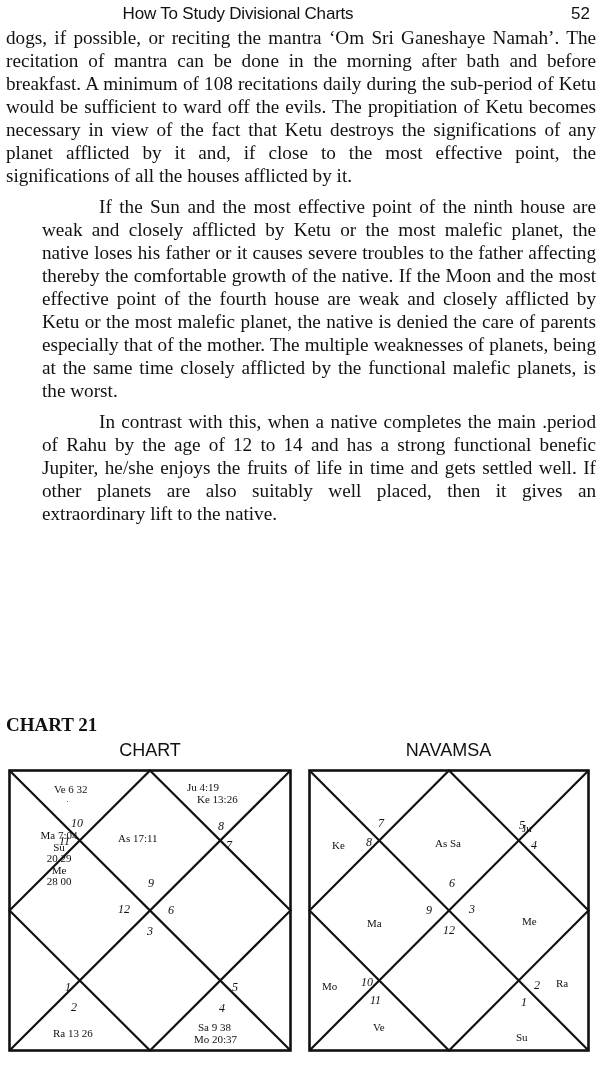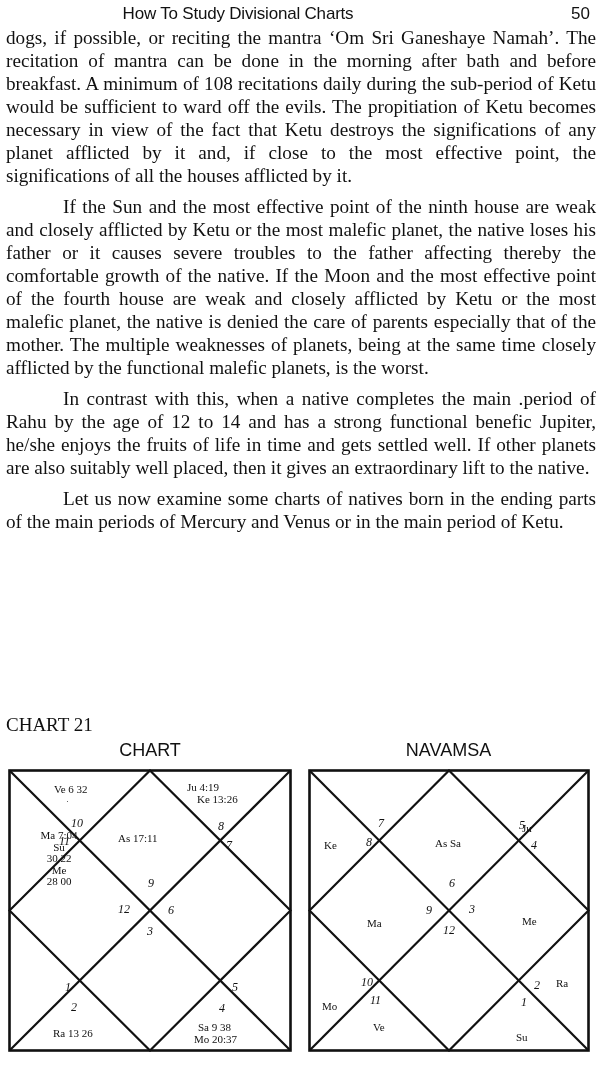--- a/index.html
+++ b/index.html
@@ -2,41 +2,40 @@
 <html><head>
 <meta charset="utf-8">
 <style>
   html, body { margin: 0; padding: 0; background: #ffffff; }
   body { width: 600px; height: 1079px; position: relative; overflow: hidden; color: #111; font-family: "Liberation Serif", serif; }
   .running-head { position: absolute; top: 2px; left: 0; width: 600px; height: 24px; font-family: "Liberation Sans", sans-serif; font-size: 17px; }
   .running-head .title { position: absolute; left: 0; width: 476px; text-align: center; top: 2px; letter-spacing: -0.2px; }
   .running-head .pageno { position: absolute; right: 10px; top: 2px; }
   .body-text { position: absolute; left: 6px; top: 26px; width: 590px; font-size: 19.2px; line-height: 23px; text-align: justify; }
   .body-text p { margin: 0 0 8px 0; }
-  .body-text p.indent { text-indent: 57px; }
-  .chart-heading { position: absolute; left: 6px; top: 714px; font-family: "Liberation Serif", serif; font-weight: normal; font-size: 19px; }
+  .body-text p.indent { text-indent: 57px; margin-left: 36px; }
+  .chart-heading { position: absolute; left: 6px; top: 714px; font-family: "Liberation Serif", serif; font-weight: bold; font-size: 19px; }
   .chart-label { position: absolute; top: 740px; font-family: "Liberation Sans", sans-serif; font-size: 18px; text-align: center; }
   .chart { position: absolute; }
   .chart svg { position: absolute; left: 0; top: 0; }
   .lbl { position: absolute; font-family: "Liberation Serif", serif; font-size: 11px; line-height: 12px; text-align: center; white-space: nowrap; }
   .num { position: absolute; font-family: "Liberation Serif", serif; font-size: 12px; line-height: 12px; font-style: italic; }
 </style>
 </head>
 <body>
 
 <div class="running-head">
   <span class="title">How To Study Divisional Charts</span>
-  <span class="pageno">50</span>
+  <span class="pageno">52</span>
 </div>
 
 <div class="body-text">
   <p>dogs, if possible, or reciting the mantra ‘Om Sri Ganeshaye Namah’. The recitation of mantra can be done in the morning after bath and before breakfast. A minimum of 108 recitations daily during the sub-period of Ketu would be sufficient to ward off the evils. The propitiation of Ketu becomes necessary in view of the fact that Ketu destroys the significations of any planet afflicted by it and, if close to the most effective point, the significations of all the houses afflicted by it.</p>
   <p class="indent">If the Sun and the most effective point of the ninth house are weak and closely afflicted by Ketu or the most malefic planet, the native loses his father or it causes severe troubles to the father affecting thereby the comfortable growth of the native. If the Moon and the most effective point of the fourth house are weak and closely afflicted by Ketu or the most malefic planet, the native is denied the care of parents especially that of the mother. The multiple weaknesses of planets, being at the same time closely afflicted by the functional malefic planets, is the worst.</p>
   <p class="indent">In contrast with this, when a native completes the main .period of Rahu by the age of 12 to 14 and has a strong functional benefic Jupiter, he/she enjoys the fruits of life in time and gets settled well. If other planets are also suitably well placed, then it gives an extraordinary lift to the native.</p>
-  <p class="indent">Let us now examine some charts of natives born in the ending parts of the main periods of Mercury and Venus or in the main period of Ketu.</p>
 </div>
 
 <div class="chart-heading">CHART 21</div>
 <div class="chart-label" style="left:8px;width:284px;">CHART</div>
 <div class="chart-label" style="left:308px;width:281px;">NAVAMSA</div>
 
 <div class="chart" style="left:8px; top:769px; width:264px; height:283px;">
   <svg width="284" height="283">
     <rect x="1.5" y="1.5" width="281" height="280" fill="none" stroke="#111" stroke-width="2.6"></rect>
     <line x1="1.5" y1="1.5" x2="282.5" y2="281.5" stroke="#111" stroke-width="2.2"></line>
@@ -45,21 +44,21 @@
   </svg>
 
   <div class="lbl" style="left:46px; top:14px;">Ve 6 32</div>
   <div class="lbl" style="left:58px; top:26px; font-size:9px;">·</div>
   <div class="lbl" style="left:179px; top:12px;">Ju 4:19</div>
   <div class="lbl" style="left:173px; top:24px;margin-left:16px;">Ke 13:26</div>
   <div class="lbl" style="left:110px; top:63px;">As 17:11</div>
   <div class="lbl" style="left:16px; top:61px; width:40px; line-height:11.5px;margin-left:15px;">
     <div>Ma 7:04</div>
     <div>Su</div>
-    <div>30 22</div>
+    <div>20 29</div>
     <div>Me</div>
     <div>28 00</div>
   </div>
   <div class="lbl" style="left:45px; top:258px;">Ra 13 26</div>
   <div class="lbl" style="left:190px; top:252px;">Sa 9 38</div>
   <div class="lbl" style="left:186px; top:264px;">Mo 20:37</div>
 
   <div class="num" style="left:140px; top:108px;">9</div>
   <div class="num" style="left:63px; top:48px;">10</div>
   <div class="num" style="left:51px; top:66px;">11</div>
@@ -77,24 +76,24 @@
 <div class="chart" style="left:308px; top:769px; width:282px; height:283px;">
   <svg width="282" height="283">
     <rect x="1.5" y="1.5" width="279" height="280" fill="none" stroke="#111" stroke-width="2.6"></rect>
     <line x1="1.5" y1="1.5" x2="280.5" y2="281.5" stroke="#111" stroke-width="2.2"></line>
     <line x1="280.5" y1="1.5" x2="1.5" y2="281.5" stroke="#111" stroke-width="2.2"></line>
     <polygon points="141,1.5 280.5,141.5 141,281.5 1.5,141.5" fill="none" stroke="#111" stroke-width="2.2"></polygon>
   </svg>
 
   <div class="lbl" style="left:127px; top:68px;text-align:right;">As Sa</div>
   <div class="lbl" style="left:214px; top:53px;">Ju</div>
-  <div class="lbl" style="left:16px; top:70px;">Ke</div>
+  <div class="lbl" style="left:24px; top:70px;">Ke</div>
   <div class="lbl" style="left:59px; top:148px;">Ma</div>
   <div class="lbl" style="left:214px; top:146px;">Me</div>
-  <div class="lbl" style="left:14px; top:211px;margin-top:20px;">Mo</div>
+  <div class="lbl" style="left:14px; top:211px;">Mo</div>
   <div class="lbl" style="left:248px; top:208px;">Ra</div>
   <div class="lbl" style="left:65px; top:252px;">Ve</div>
   <div class="lbl" style="left:208px; top:262px;">Su</div>
 
   <div class="num" style="left:141px; top:108px;">6</div>
   <div class="num" style="left:70px; top:48px;">7</div>
   <div class="num" style="left:58px; top:67px;">8</div>
   <div class="num" style="left:118px; top:135px;">9</div>
   <div class="num" style="left:53px; top:207px;">10</div>
   <div class="num" style="left:62px; top:225px;">11</div>

